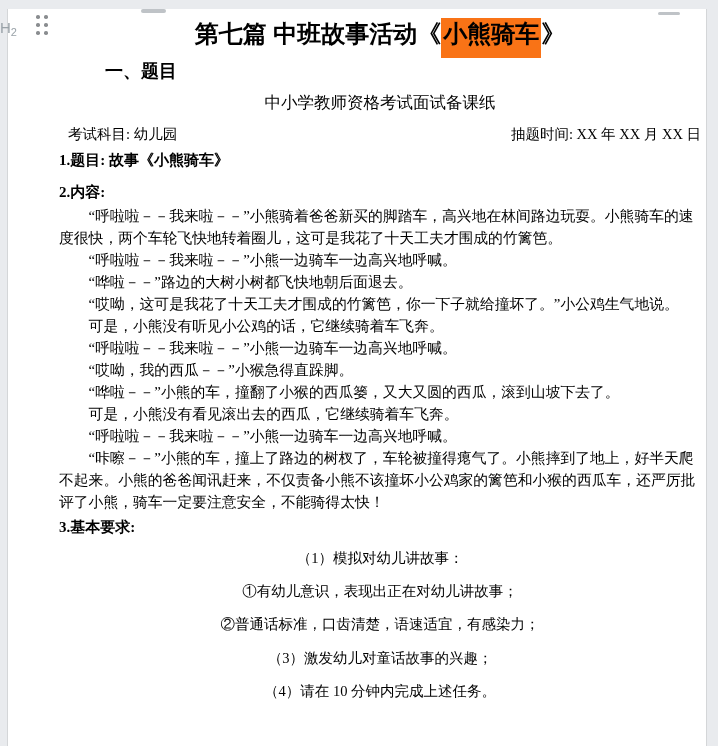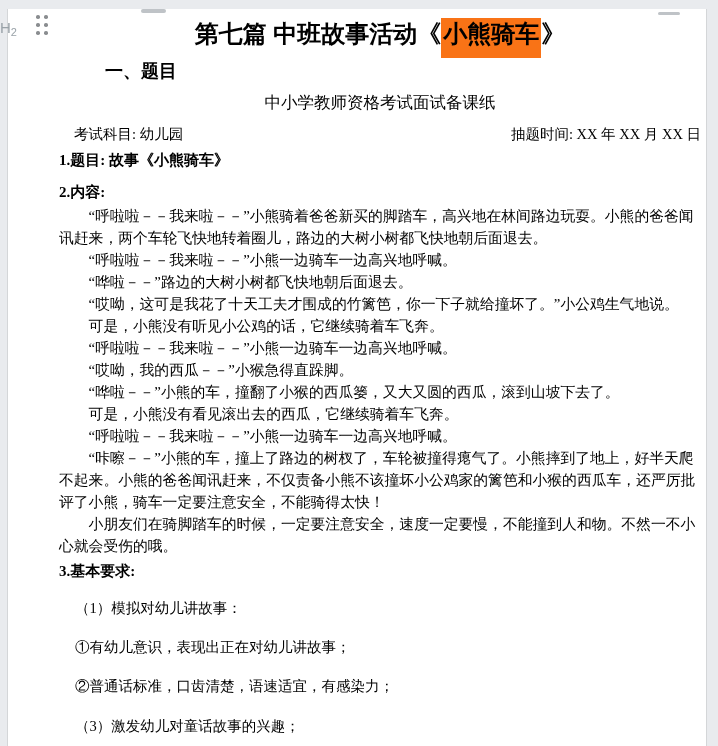--- a/index.html
+++ b/index.html
@@ -58,32 +58,32 @@
   }
   .fields-row .f{position:absolute;bottom:0;white-space:nowrap;}
   .fields-row .f1{left:2px;}
   .fields-row .f2{left:277px;}
   .fields-row .f3{left:483px;}
 
   .meta-row{
     margin-top:10px;display:flex;justify-content:space-between;
     font-size:14.5px;line-height:20px;
   }
-  .meta-row .m1{margin-left:15px;}
+  .meta-row .m1{margin-left:9px;}
 
   .bold-line{font-weight:bold;font-size:15px;line-height:20px;}
   .q1{margin-top:6px;}
   .q2{margin-top:12px;}
   .q3{margin-top:4px;}
 
   .story{margin-top:3px;}
   .story p{margin:0;font-size:14.8px;line-height:22px;text-indent:2em;}
 
   .reqs{margin-top:5px;}
-  .reqs p{margin:16px;font-size:14.5px;line-height:23.2px;}
+  .reqs p{margin:10px;font-size:14.5px;line-height:23.2px;text-align:center;}
 </style>
 </head>
 <body>
 
 <div class="page">
 
   <div class="edge-bar b1"></div>
   <div class="edge-bar b2"></div>
 
   <div class="hbadge"><span>H</span><span class="lvl">2</span></div>
@@ -109,37 +109,37 @@
     <div class="meta-row">
       <span class="m1">考试科目: 幼儿园</span>
       <span class="m2">抽题时间: XX 年 XX 月 XX 日</span>
     </div>
 
     <div class="bold-line q1">1.题目: 故事《小熊骑车》</div>
 
     <div class="bold-line q2">2.内容:</div>
 
     <div class="story">
-      <p>“呼啦啦－－我来啦－－”小熊骑着爸爸新买的脚踏车，高兴地在林间路边玩耍。小熊的爸爸闻讯赶来，两个车轮飞快地转着圈儿，路边的大树小树都飞快地朝后面退去。</p>
+      <p>“呼啦啦－－我来啦－－”小熊骑着爸爸新买的脚踏车，高兴地在林间路边玩耍。小熊骑车的速度很快，两个车轮飞快地转着圈儿，这可是我花了十天工夫才围成的竹篱笆。</p>
       <p>“呼啦啦－－我来啦－－”小熊一边骑车一边高兴地呼喊。</p>
       <p>“哗啦－－”路边的大树小树都飞快地朝后面退去。</p>
       <p>“哎呦，这可是我花了十天工夫才围成的竹篱笆，你一下子就给撞坏了。”小公鸡生气地说。</p>
       <p>可是，小熊没有听见小公鸡的话，它继续骑着车飞奔。</p>
       <p>“呼啦啦－－我来啦－－”小熊一边骑车一边高兴地呼喊。</p>
       <p>“哎呦，我的西瓜－－”小猴急得直跺脚。</p>
       <p>“哗啦－－”小熊的车，撞翻了小猴的西瓜篓，又大又圆的西瓜，滚到山坡下去了。</p>
       <p>可是，小熊没有看见滚出去的西瓜，它继续骑着车飞奔。</p>
       <p>“呼啦啦－－我来啦－－”小熊一边骑车一边高兴地呼喊。</p>
       <p>“咔嚓－－”小熊的车，撞上了路边的树杈了，车轮被撞得瘪气了。小熊摔到了地上，好半天爬不起来。小熊的爸爸闻讯赶来，不仅责备小熊不该撞坏小公鸡家的篱笆和小猴的西瓜车，还严厉批评了小熊，骑车一定要注意安全，不能骑得太快！</p>
-      <p>小朋友们在骑脚踏车的时候，一定要注意安全，速度一定要慢，不能撞到人和物。不然一不小心就会受伤的哦。</p>
     </div>
 
     <div class="bold-line q3">3.基本要求:</div>
 
     <div class="reqs">
       <p>（1）模拟对幼儿讲故事：</p>
       <p>①有幼儿意识，表现出正在对幼儿讲故事；</p>
       <p>②普通话标准，口齿清楚，语速适宜，有感染力；</p>
       <p>（3）激发幼儿对童话故事的兴趣；</p>
+      <p>（4）请在 10 分钟内完成上述任务。</p>
     </div>
 
   </div>
 </div>
 
 </body></html>

